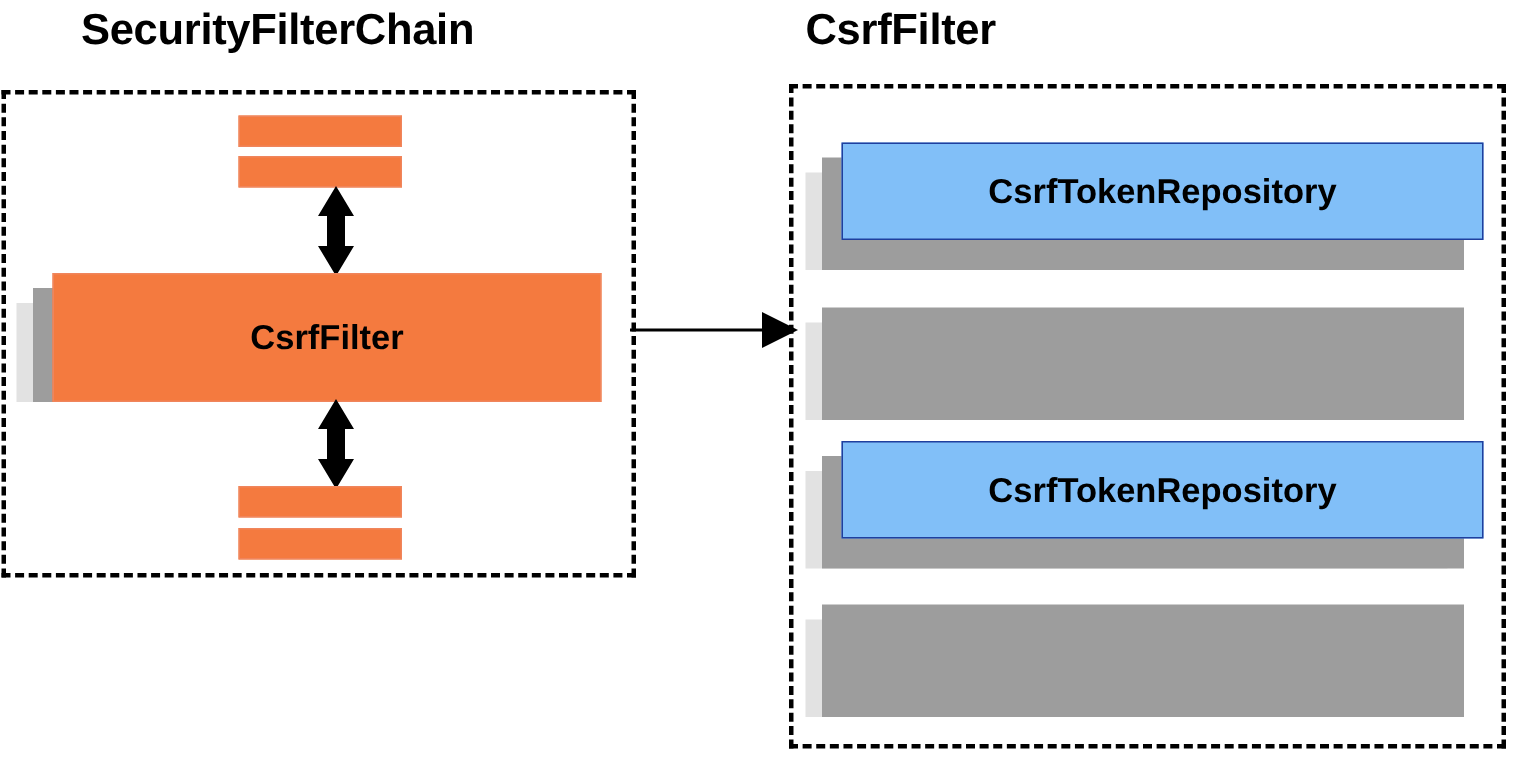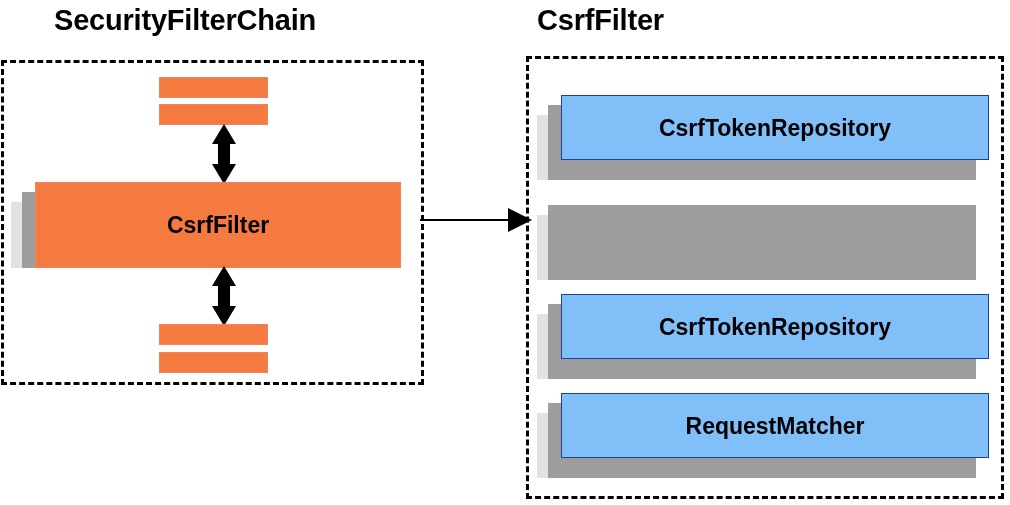--- a/index.html
+++ b/index.html
@@ -162,16 +162,13 @@
   <div class="shadow-light"></div>
   <div class="shadow-dark"></div>
   <div class="face">
     <div class="face-text">CsrfTokenRepository</div>
   </div>
 </div>
 
 <div class="stack blue blue-stack" id="stack-blue-3">
   <div class="shadow-light"></div>
   <div class="shadow-dark"></div>
-  <div class="face">
-    <div class="face-text">RequestMatcher</div>
-  </div>
 </div>
 
 </body></html>

